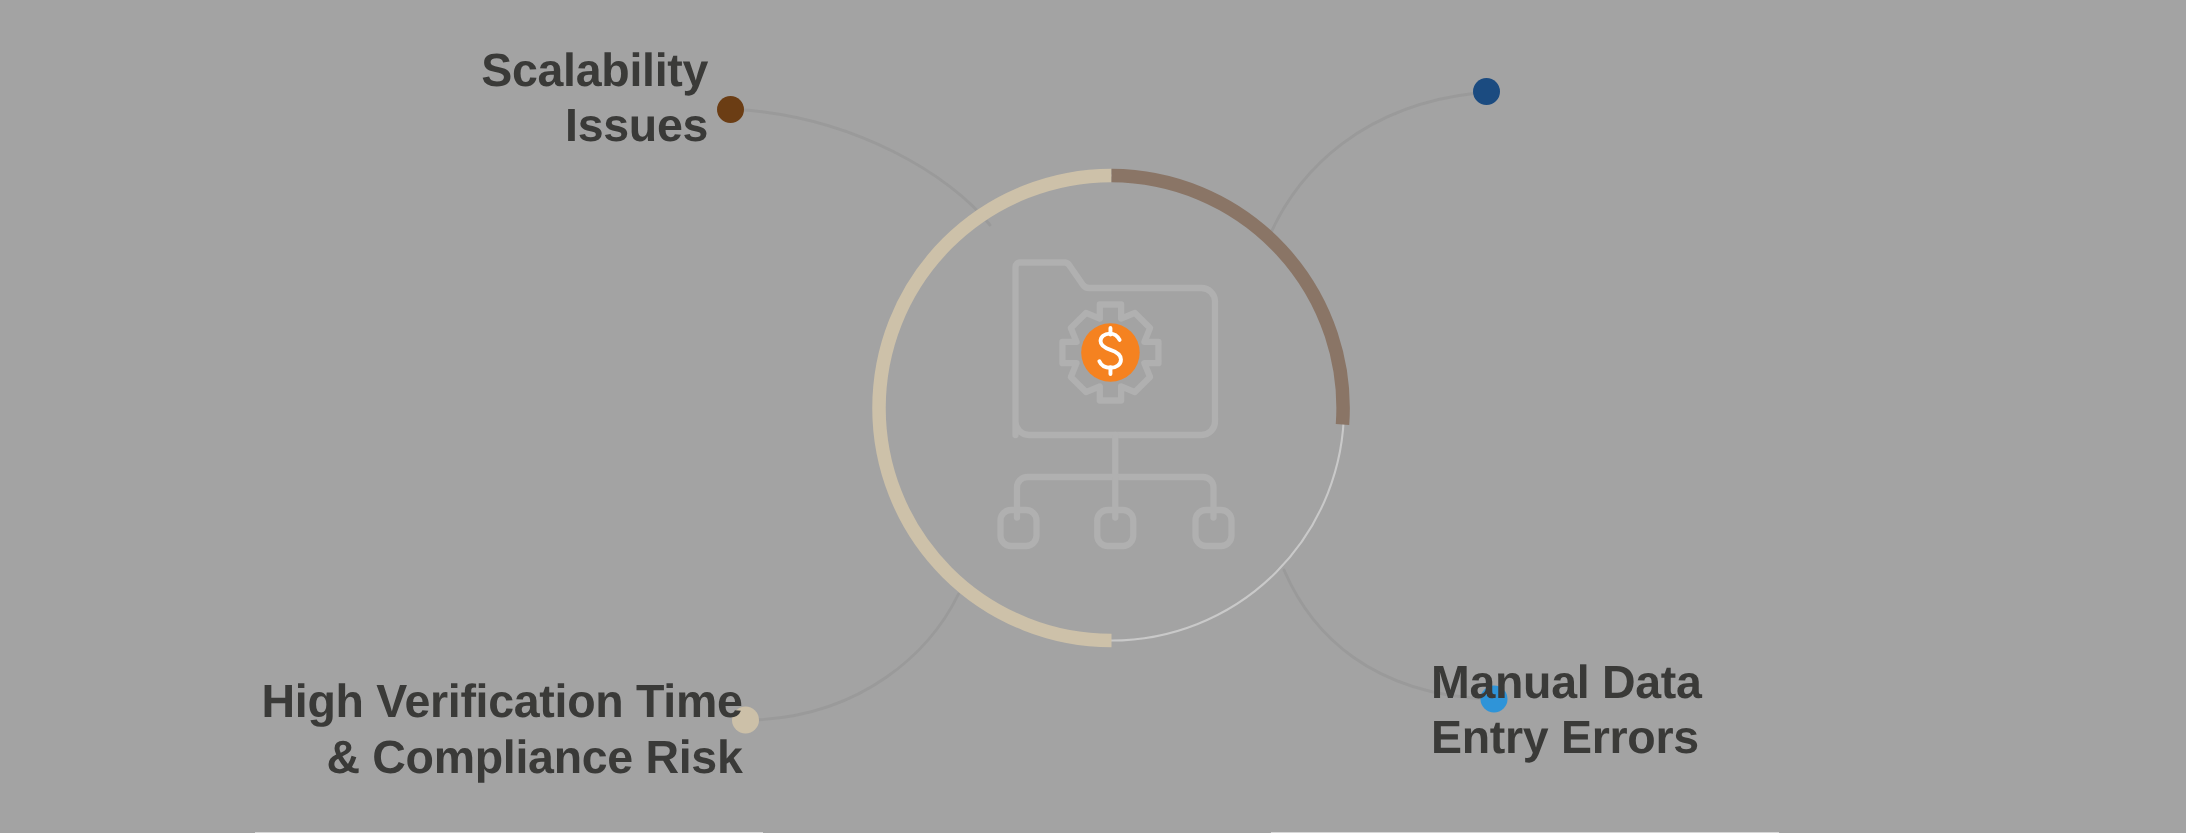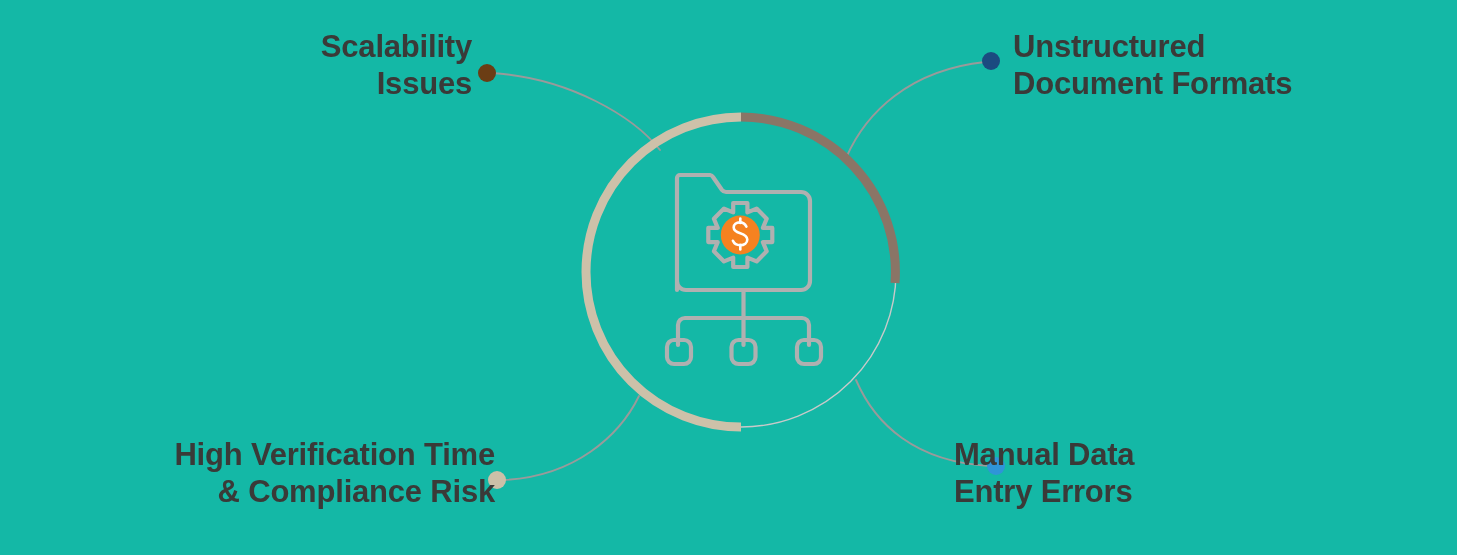--- a/index.html
+++ b/index.html
@@ -7,21 +7,21 @@
     padding: 0;
     background: #ffffff;
   }
   body {
     font-family: "Liberation Sans", sans-serif;
   }
   #stage {
     position: relative;
     width: 1457px;
     height: 555px;
-    background: #14b8a6;
+    background: #a3a3a3;
     overflow: hidden;
   }
   #diagram-svg {
     position: absolute;
     left: 0;
     top: 0;
     width: 1457px;
     height: 555px;
   }
   .node-label {
@@ -39,21 +39,21 @@
     top: 29px;
     text-align: right;
   }
   .label-tr {
     left: 1013px;
     top: 29px;
     text-align: left;
   }
   .label-bl {
     right: 962px;
-    top: 437px;
+    top: 450px;
     text-align: right;
   }
   .label-br {
     left: 954px;
     top: 437px;
     text-align: left;
   }
 </style>
 </head>
 <body>
@@ -154,22 +154,20 @@
       <circle cx="487" cy="73" r="9" fill="#6b3d14"></circle>
       <circle cx="991" cy="61" r="9" fill="#1b4b80"></circle>
       <circle cx="497" cy="480" r="9" fill="#ccc0a8"></circle>
       <circle cx="996" cy="466" r="9" fill="#2f94d8"></circle>
     </g>
   </svg>
 
   <div class="node-label label-tl">Scalability
 Issues</div>
 
-  <div class="node-label label-tr">Unstructured
-Document Formats</div>
 
   <div class="node-label label-bl">High Verification Time
 &amp; Compliance Risk</div>
 
   <div class="node-label label-br">Manual Data
 Entry Errors</div>
 
 </div>
 
 </body></html>

